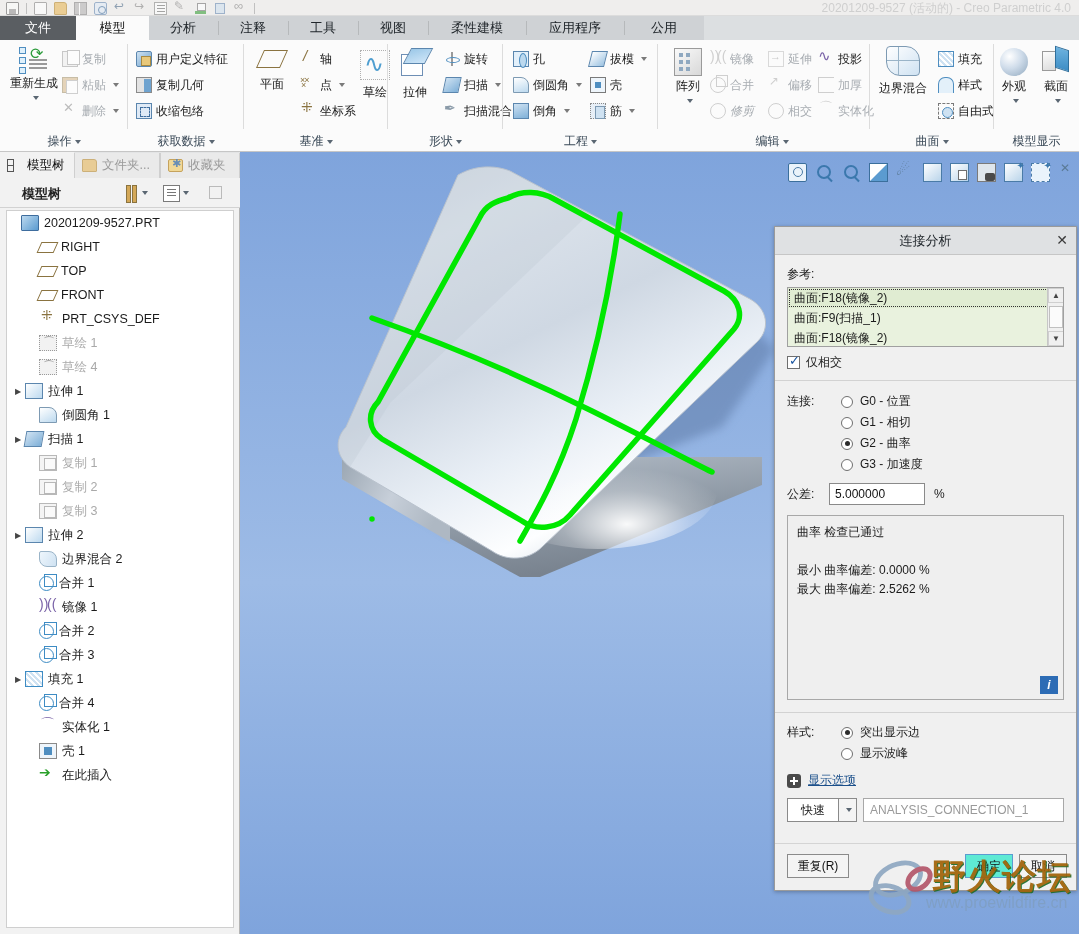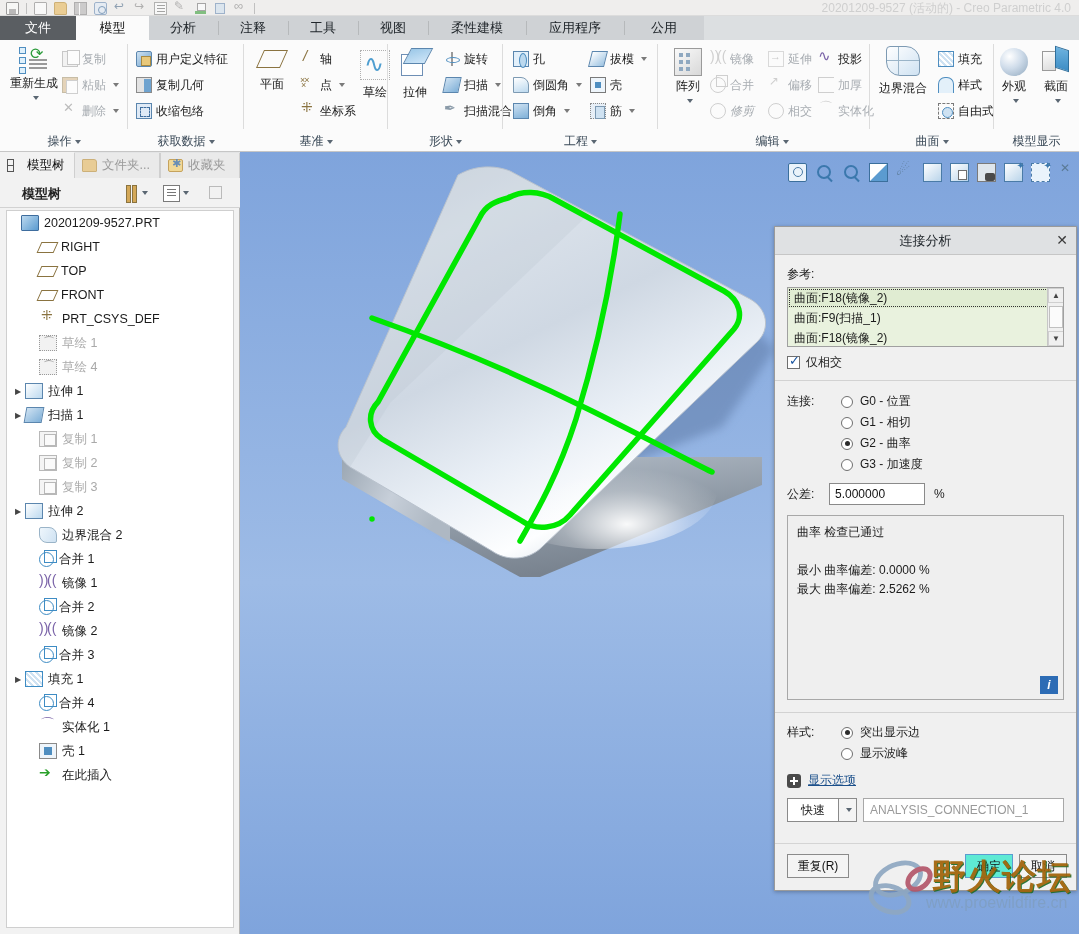--- a/index.html
+++ b/index.html
@@ -634,20 +634,25 @@
     <div class="trow dimmed" style="padding-left:18px">
         <span class="exp"></span>
         <span class="ti sketch"></span>
         <span class="tl">草绘 4</span>
       </div>
     <div class="trow" style="padding-left:4px">
         <span class="exp">▶</span>
         <span class="ti extrude"></span>
         <span class="tl">拉伸 1</span>
       </div>
+    <div class="trow" style="padding-left:18px">
+        <span class="exp"></span>
+        <span class="ti round"></span>
+        <span class="tl">倒圆角 1</span>
+      </div>
     <div class="trow" style="padding-left:4px">
         <span class="exp">▶</span>
         <span class="ti sweep"></span>
         <span class="tl">扫描 1</span>
       </div>
     <div class="trow dimmed" style="padding-left:18px">
         <span class="exp"></span>
         <span class="ti copy"></span>
         <span class="tl">复制 1</span>
       </div>
@@ -678,25 +683,20 @@
       </div>
     <div class="trow" style="padding-left:18px">
         <span class="exp"></span>
         <span class="ti mirror"></span>
         <span class="tl">镜像 1</span>
       </div>
     <div class="trow" style="padding-left:18px">
         <span class="exp"></span>
         <span class="ti merge"></span>
         <span class="tl">合并 2</span>
-      </div>
-    <div class="trow" style="padding-left:18px">
-        <span class="exp"></span>
-        <span class="ti mirror"></span>
-        <span class="tl">镜像 2</span>
       </div>
     <div class="trow" style="padding-left:18px">
         <span class="exp"></span>
         <span class="ti merge"></span>
         <span class="tl">合并 3</span>
       </div>
     <div class="trow" style="padding-left:4px">
         <span class="exp">▶</span>
         <span class="ti fill"></span>
         <span class="tl">填充 1</span>

